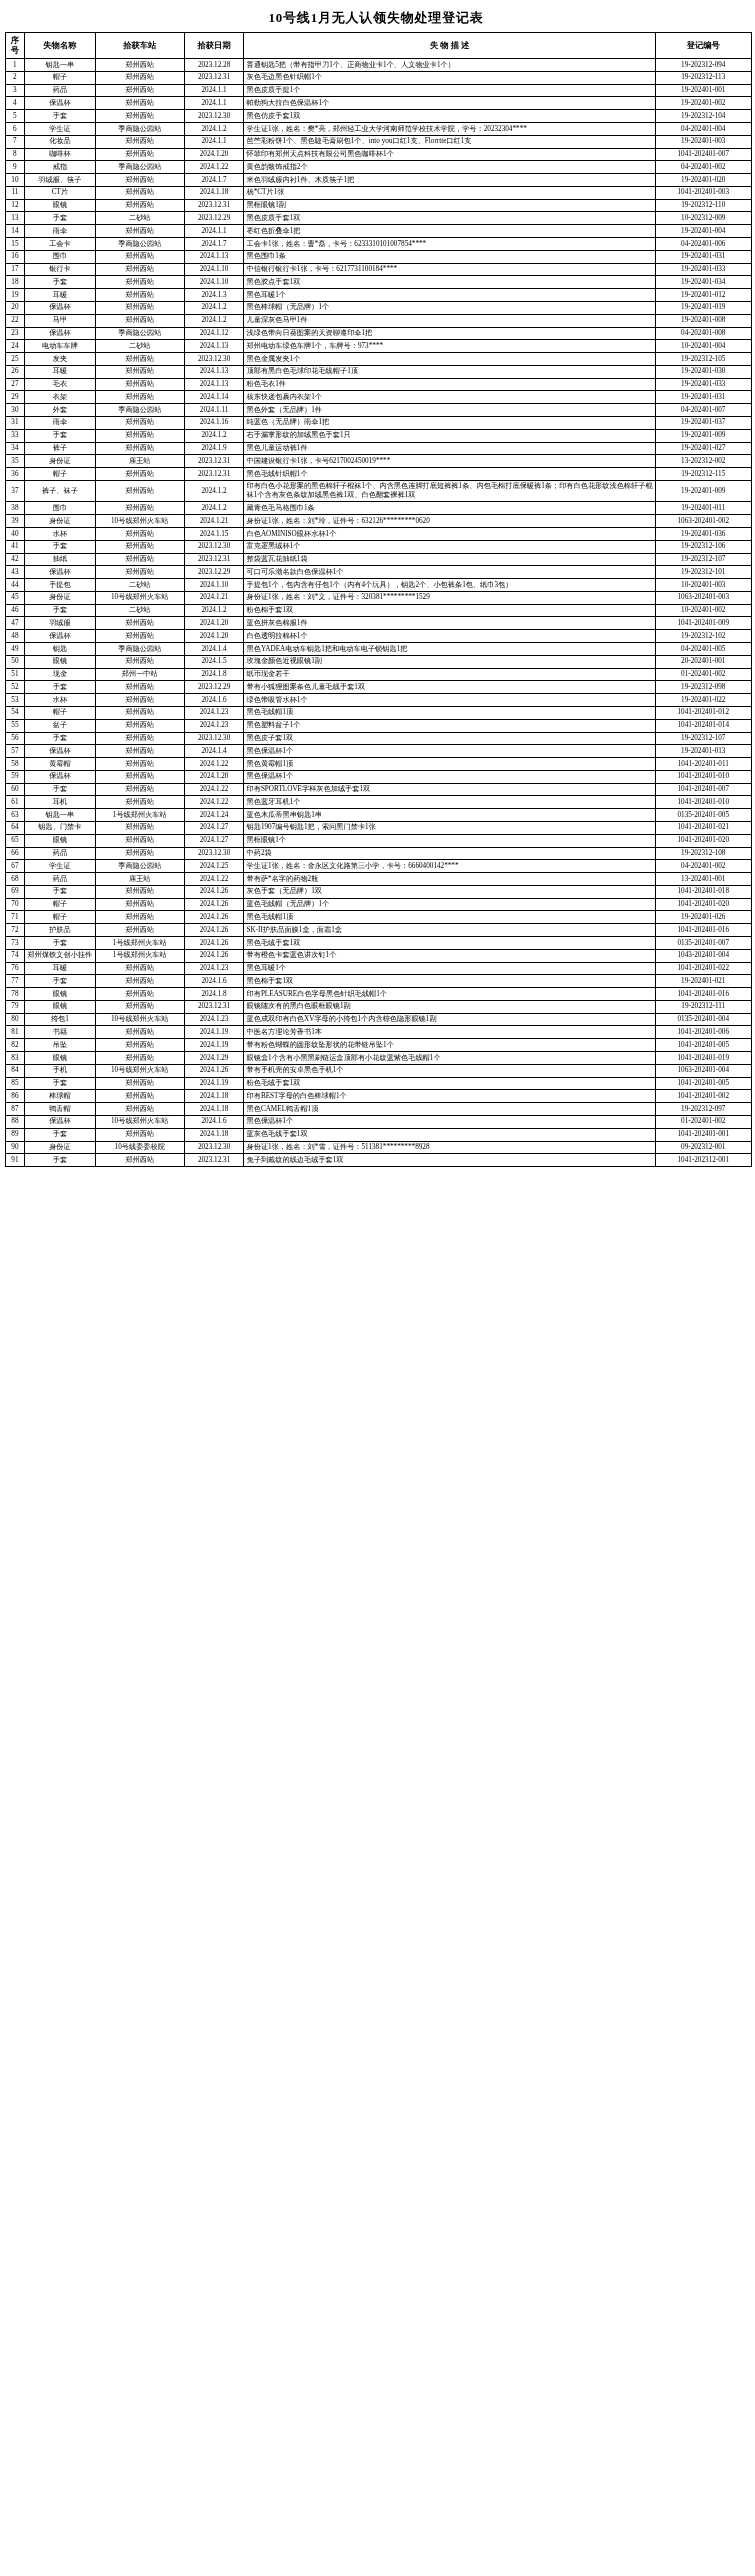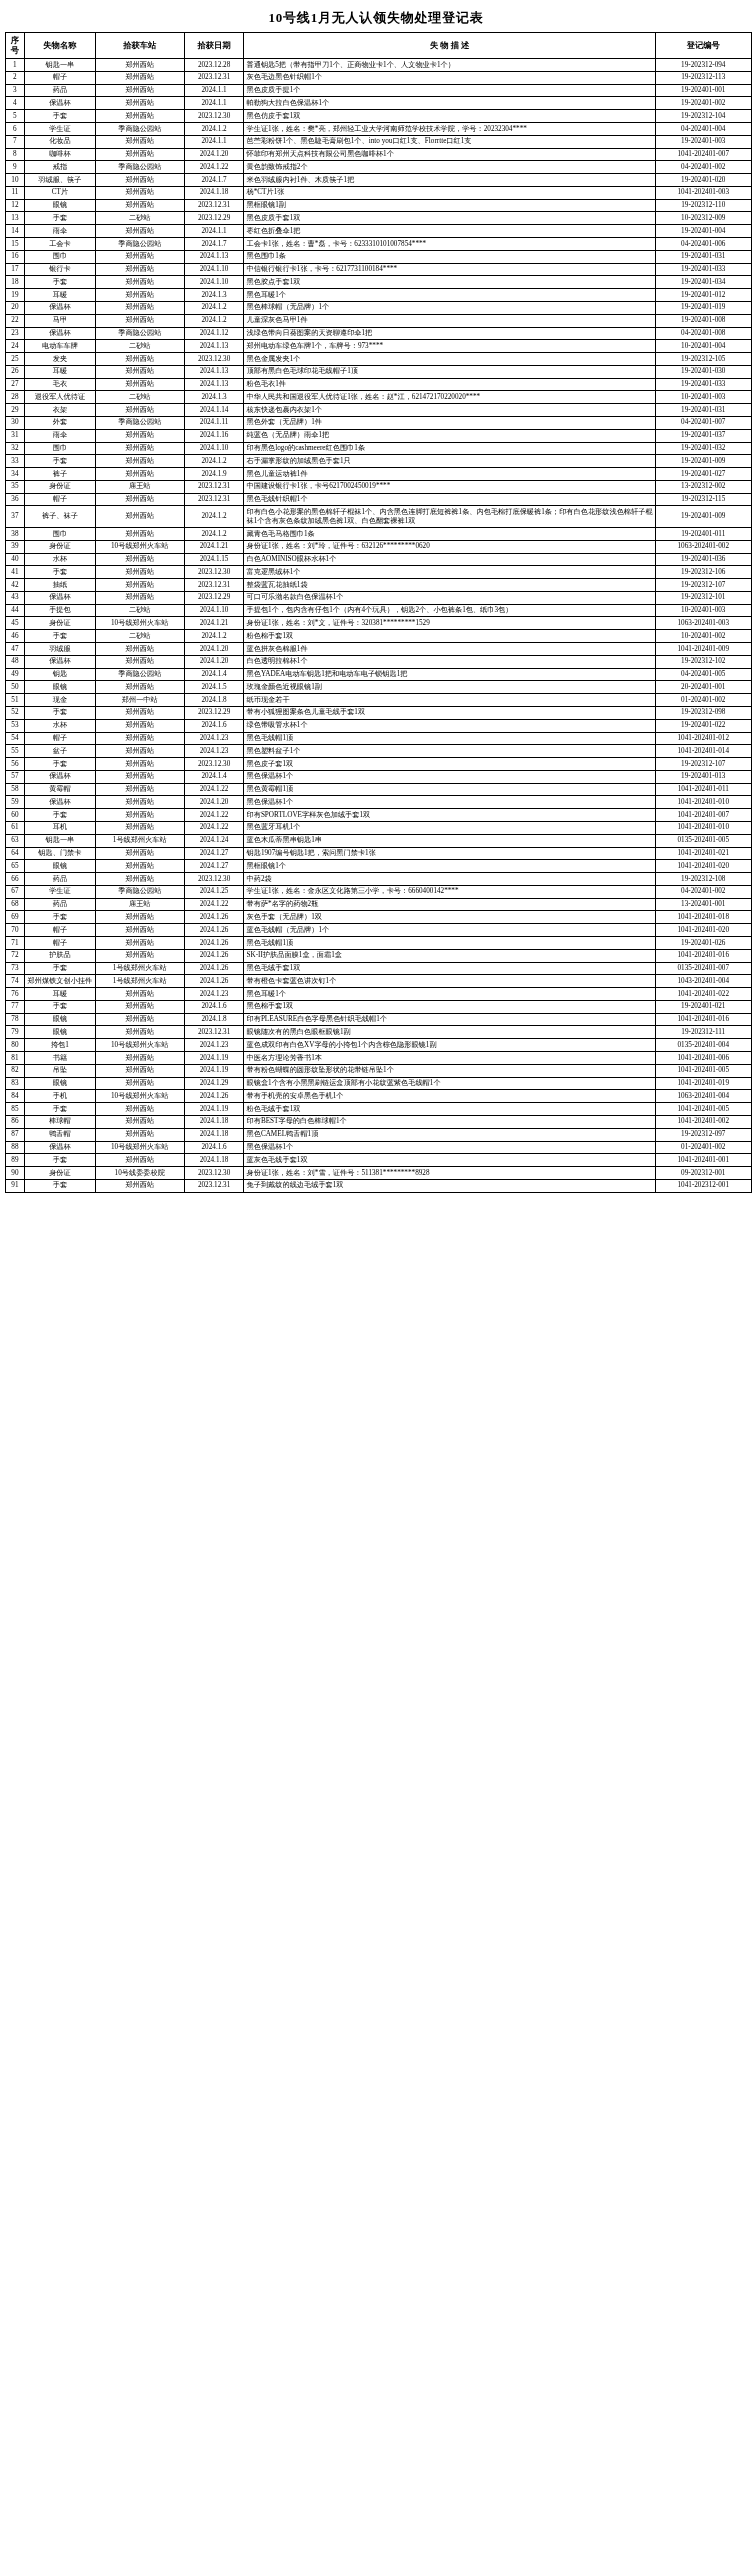--- a/index.html
+++ b/index.html
@@ -275,28 +275,20 @@
         </tr>
         <tr>
           <td class="c">27</td>
           <td class="c">毛衣</td>
           <td class="c">郑州西站</td>
           <td class="c">2024.1.13</td>
           <td class="l">粉色毛衣1件</td>
           <td class="c">19-202401-033</td>
         </tr>
         <tr>
-          <td class="c">28</td>
-          <td class="c">退役军人优待证</td>
-          <td class="c">二砂站</td>
-          <td class="c">2024.1.3</td>
-          <td class="l">中华人民共和国退役军人优待证1张，姓名：赵*江，621472170220020****</td>
-          <td class="c">10-202401-003</td>
-        </tr>
-        <tr>
           <td class="c">29</td>
           <td class="c">衣架</td>
           <td class="c">郑州西站</td>
           <td class="c">2024.1.14</td>
           <td class="l">核东快递包裹内衣架1个</td>
           <td class="c">19-202401-031</td>
         </tr>
         <tr>
           <td class="c">30</td>
           <td class="c">外套</td>
@@ -307,28 +299,20 @@
         </tr>
         <tr>
           <td class="c">31</td>
           <td class="c">雨伞</td>
           <td class="c">郑州西站</td>
           <td class="c">2024.1.16</td>
           <td class="l">纯蓝色（无品牌）雨伞1把</td>
           <td class="c">19-202401-037</td>
         </tr>
         <tr>
-          <td class="c">32</td>
-          <td class="c">围巾</td>
-          <td class="c">郑州西站</td>
-          <td class="c">2024.1.10</td>
-          <td class="l">印有黑色logo的cashmeere红色围巾1条</td>
-          <td class="c">19-202401-032</td>
-        </tr>
-        <tr>
           <td class="c">33</td>
           <td class="c">手套</td>
           <td class="c">郑州西站</td>
           <td class="c">2024.1.2</td>
           <td class="l">右手漏掌形纹的加绒黑色手套1只</td>
           <td class="c">19-202401-009</td>
         </tr>
         <tr>
           <td class="c">34</td>
           <td class="c">裤子</td>

